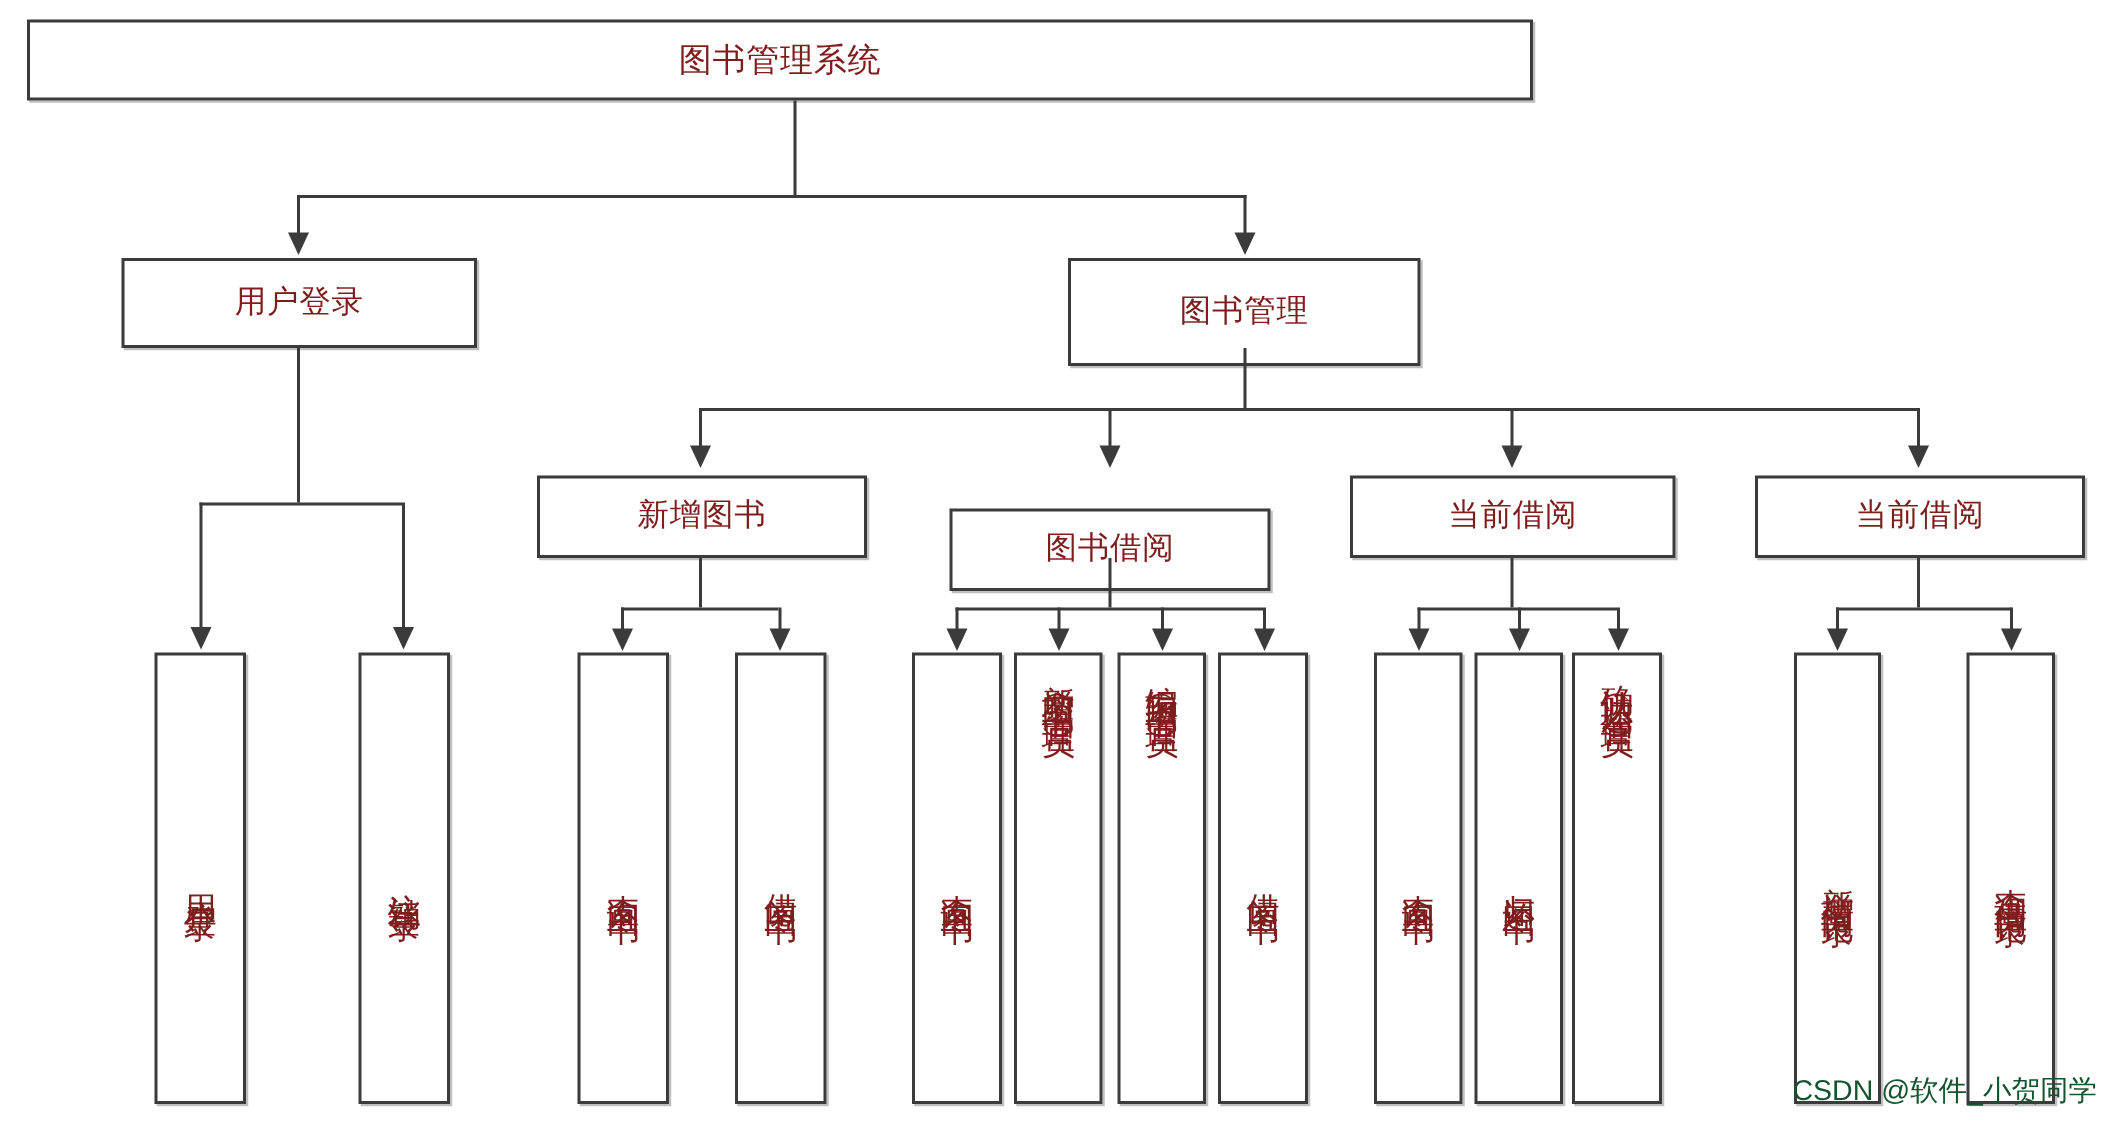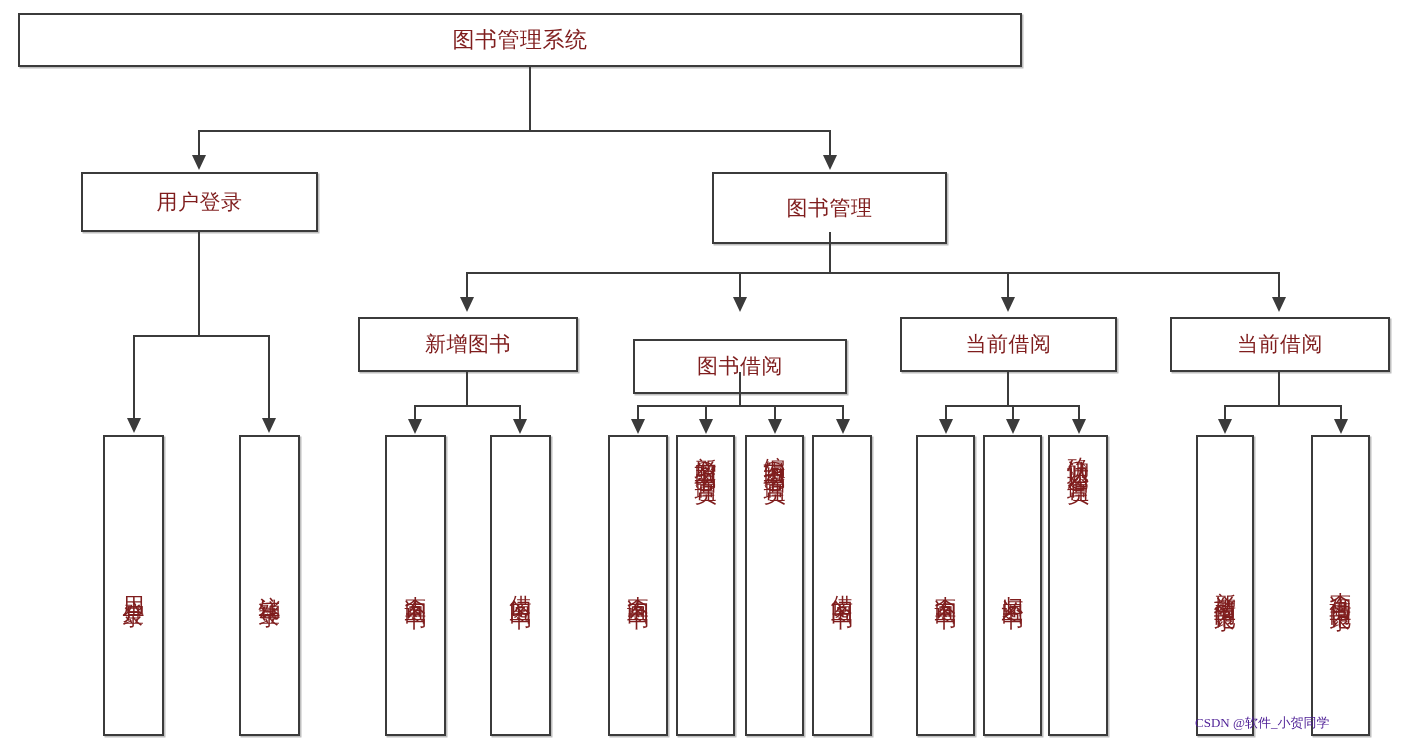--- a/index.html
+++ b/index.html
@@ -79,25 +79,24 @@
     width: 0;
     height: 0;
     border-left: 7px solid transparent;
     border-right: 7px solid transparent;
     border-top: 15px solid #3b3b3b;
   }
 
   
   #watermark {
     position: absolute;
-    color: #4c1d95;
-    font-size: 13px;
+    color: #14532d;
+    font-size: 19px;
     white-space: nowrap;
     user-select: none;
-    font-family: Liberation Serif, serif;
   }
 </style>
 </head>
 <body>
 
 <div id="canvas">
 
   <div class="node root horiz" style="left:18px; top:13px; width:1004px; height:54px;">
     <span class="label">图书管理系统</span>
   </div>

